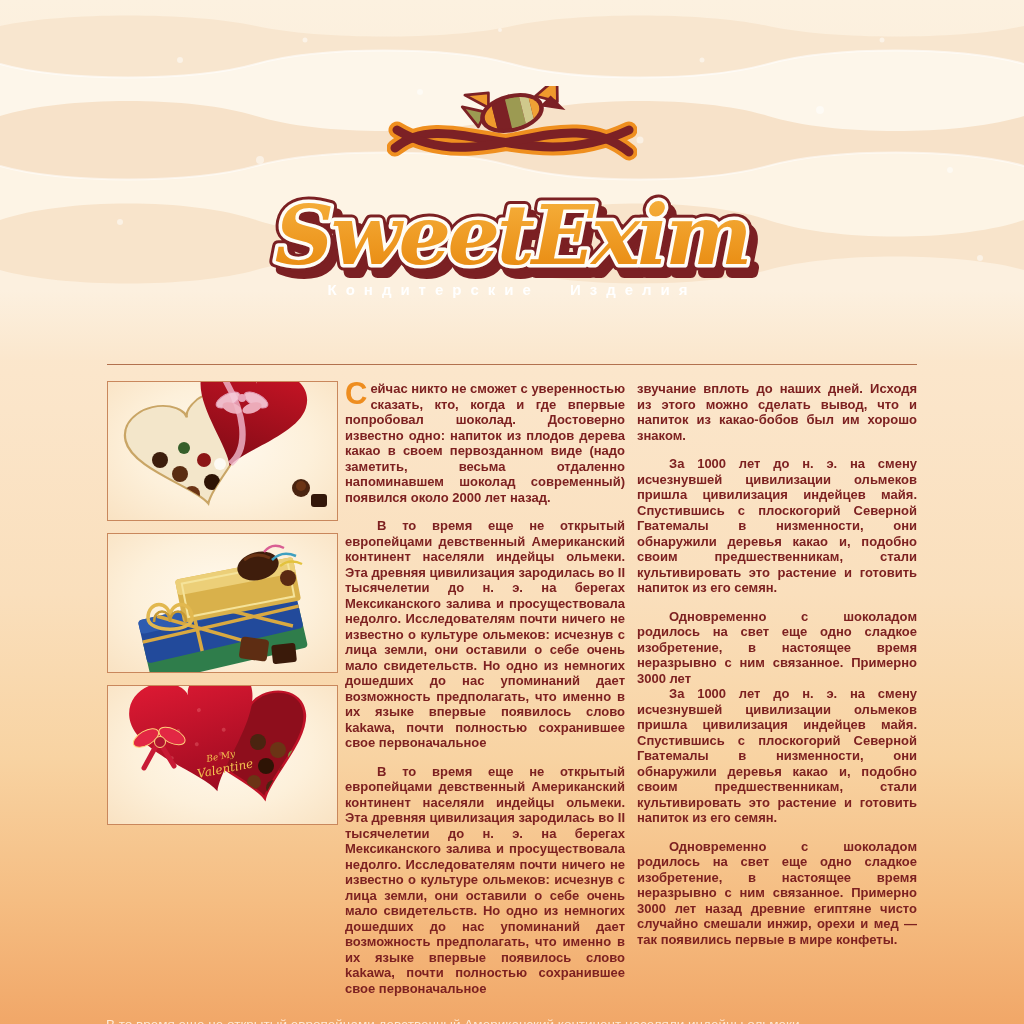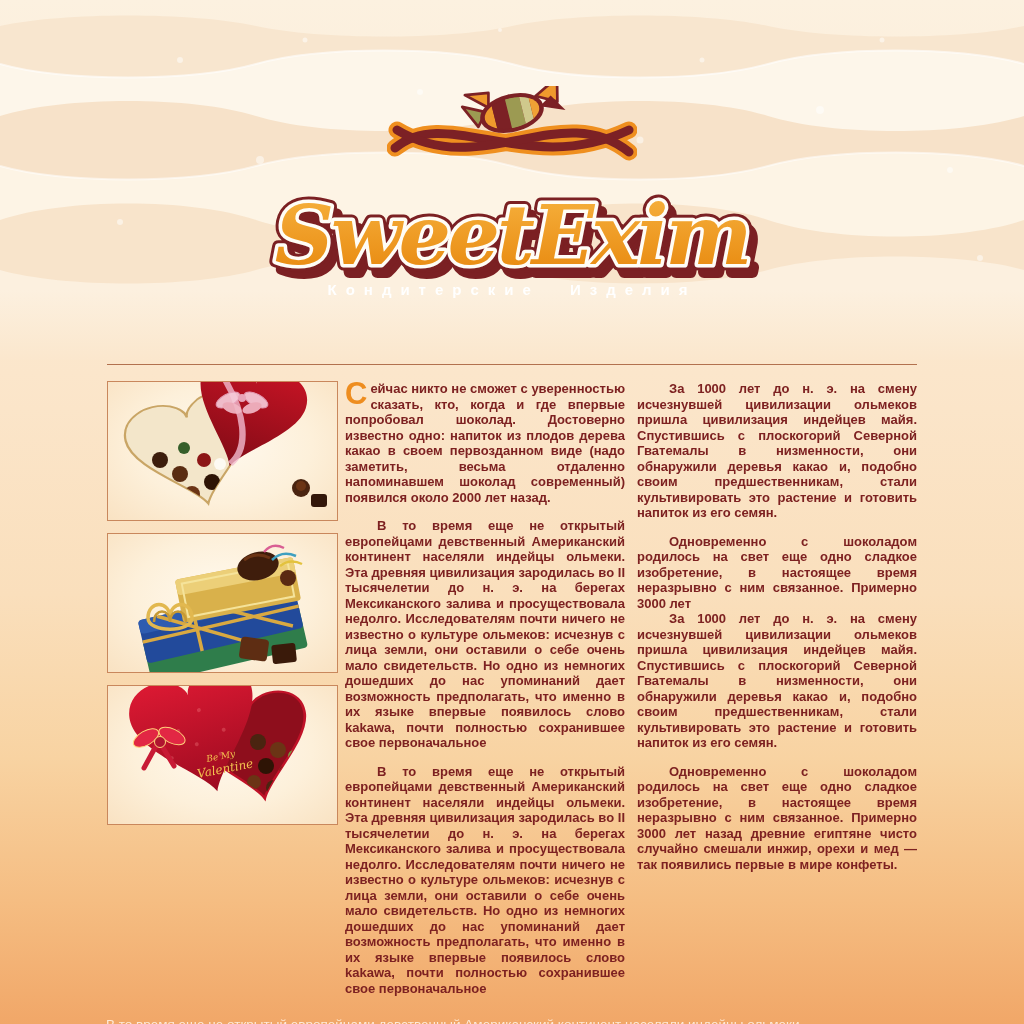--- a/index.html
+++ b/index.html
@@ -254,20 +254,21 @@
     </div>
   </div>
 
   <div class="textcol left">
     <p><span class="dropcap">С</span><span>ейчас никто не сможет с уверенностью сказать, кто, когда и где впервые попробовал шоколад. Достоверно известно одно: напиток из плодов дерева какао в своем первозданном виде (надо заметить, весьма отдаленно напоминавшем шоколад современный) появился около 2000 лет назад.</span></p>
     <p class="indent">В то время еще не открытый европейцами девственный Американский континент населяли индейцы ольмеки. Эта древняя цивилизация зародилась во II тысячелетии до н. э. на берегах Мексиканского залива и просуществовала недолго. Исследователям почти ничего не известно о культуре ольмеков: исчезнув с лица земли, они оставили о себе очень мало свидетельств. Но одно из немногих дошедших до нас упоминаний дает возможность предполагать, что именно в их языке впервые появилось слово kakawa, почти полностью сохранившее свое первоначальное</p>
     <p class="indent">В то время еще не открытый европейцами девственный Американский континент населяли индейцы ольмеки. Эта древняя цивилизация зародилась во II тысячелетии до н. э. на берегах Мексиканского залива и просуществовала недолго. Исследователям почти ничего не известно о культуре ольмеков: исчезнув с лица земли, они оставили о себе очень мало свидетельств. Но одно из немногих дошедших до нас упоминаний дает возможность предполагать, что именно в их языке впервые появилось слово kakawa, почти полностью сохранившее свое первоначальное</p>
   </div>
 
   <div class="textcol">
+    <p>звучание вплоть до наших дней. Исходя из этого можно сделать вывод, что и напиток из какао-бобов был им хорошо знаком.</p>
     <p class="indent">За 1000 лет до н. э. на смену исчезнувшей цивилизации ольмеков пришла цивилизация индейцев майя. Спустившись с плоскогорий Северной Гватемалы в низменности, они обнаружили деревья какао и, подобно своим предшественникам, стали культивировать это растение и готовить напиток из его семян.</p>
     <p class="indent tight">Одновременно с шоколадом родилось на свет еще одно сладкое изобретение, в настоящее время неразрывно с ним связанное. Примерно 3000 лет</p>
     <p class="indent">За 1000 лет до н. э. на смену исчезнувшей цивилизации ольмеков пришла цивилизация индейцев майя. Спустившись с плоскогорий Северной Гватемалы в низменности, они обнаружили деревья какао и, подобно своим предшественникам, стали культивировать это растение и готовить напиток из его семян.</p>
     <p class="indent">Одновременно с шоколадом родилось на свет еще одно сладкое изобретение, в настоящее время неразрывно с ним связанное. Примерно 3000 лет назад древние египтяне чисто случайно смешали инжир, орехи и мед — так появились первые в мире конфеты.</p>
   </div>
 </div>
 
 <div class="bottom-lines">
   <div>В то время еще не открытый европейцами девственный Американский континент населяли индейцы ольмеки.</div>
 

